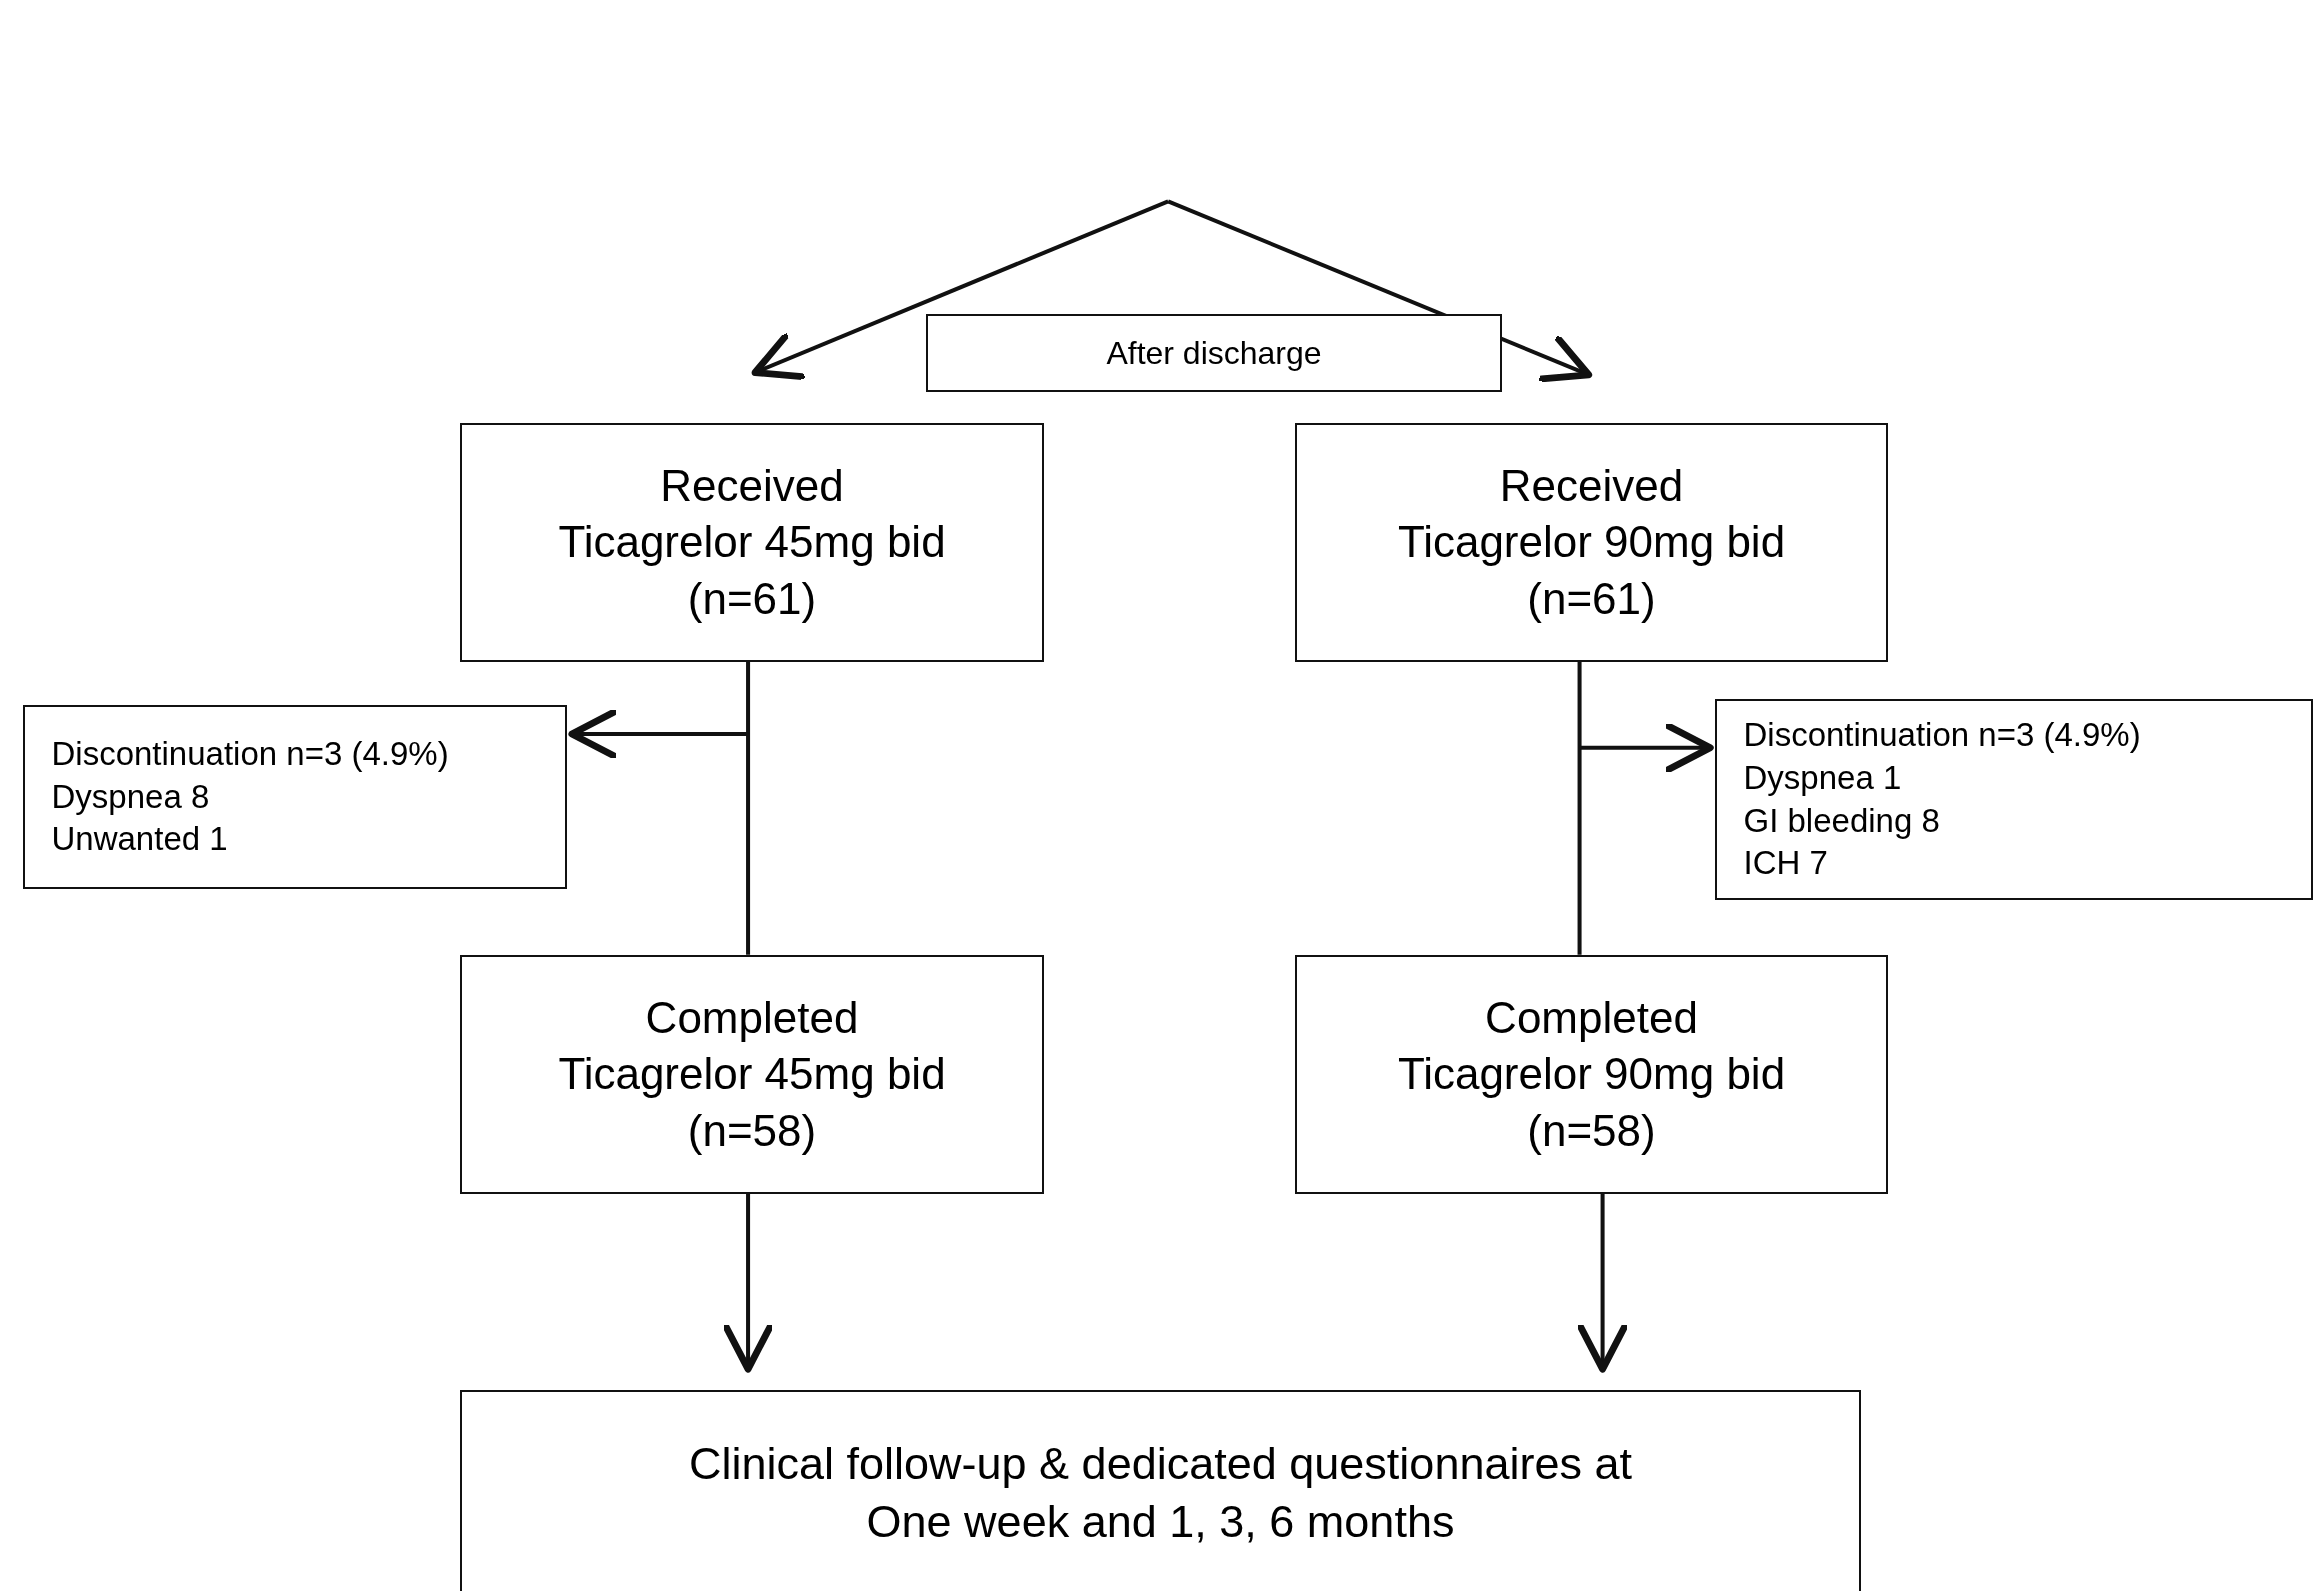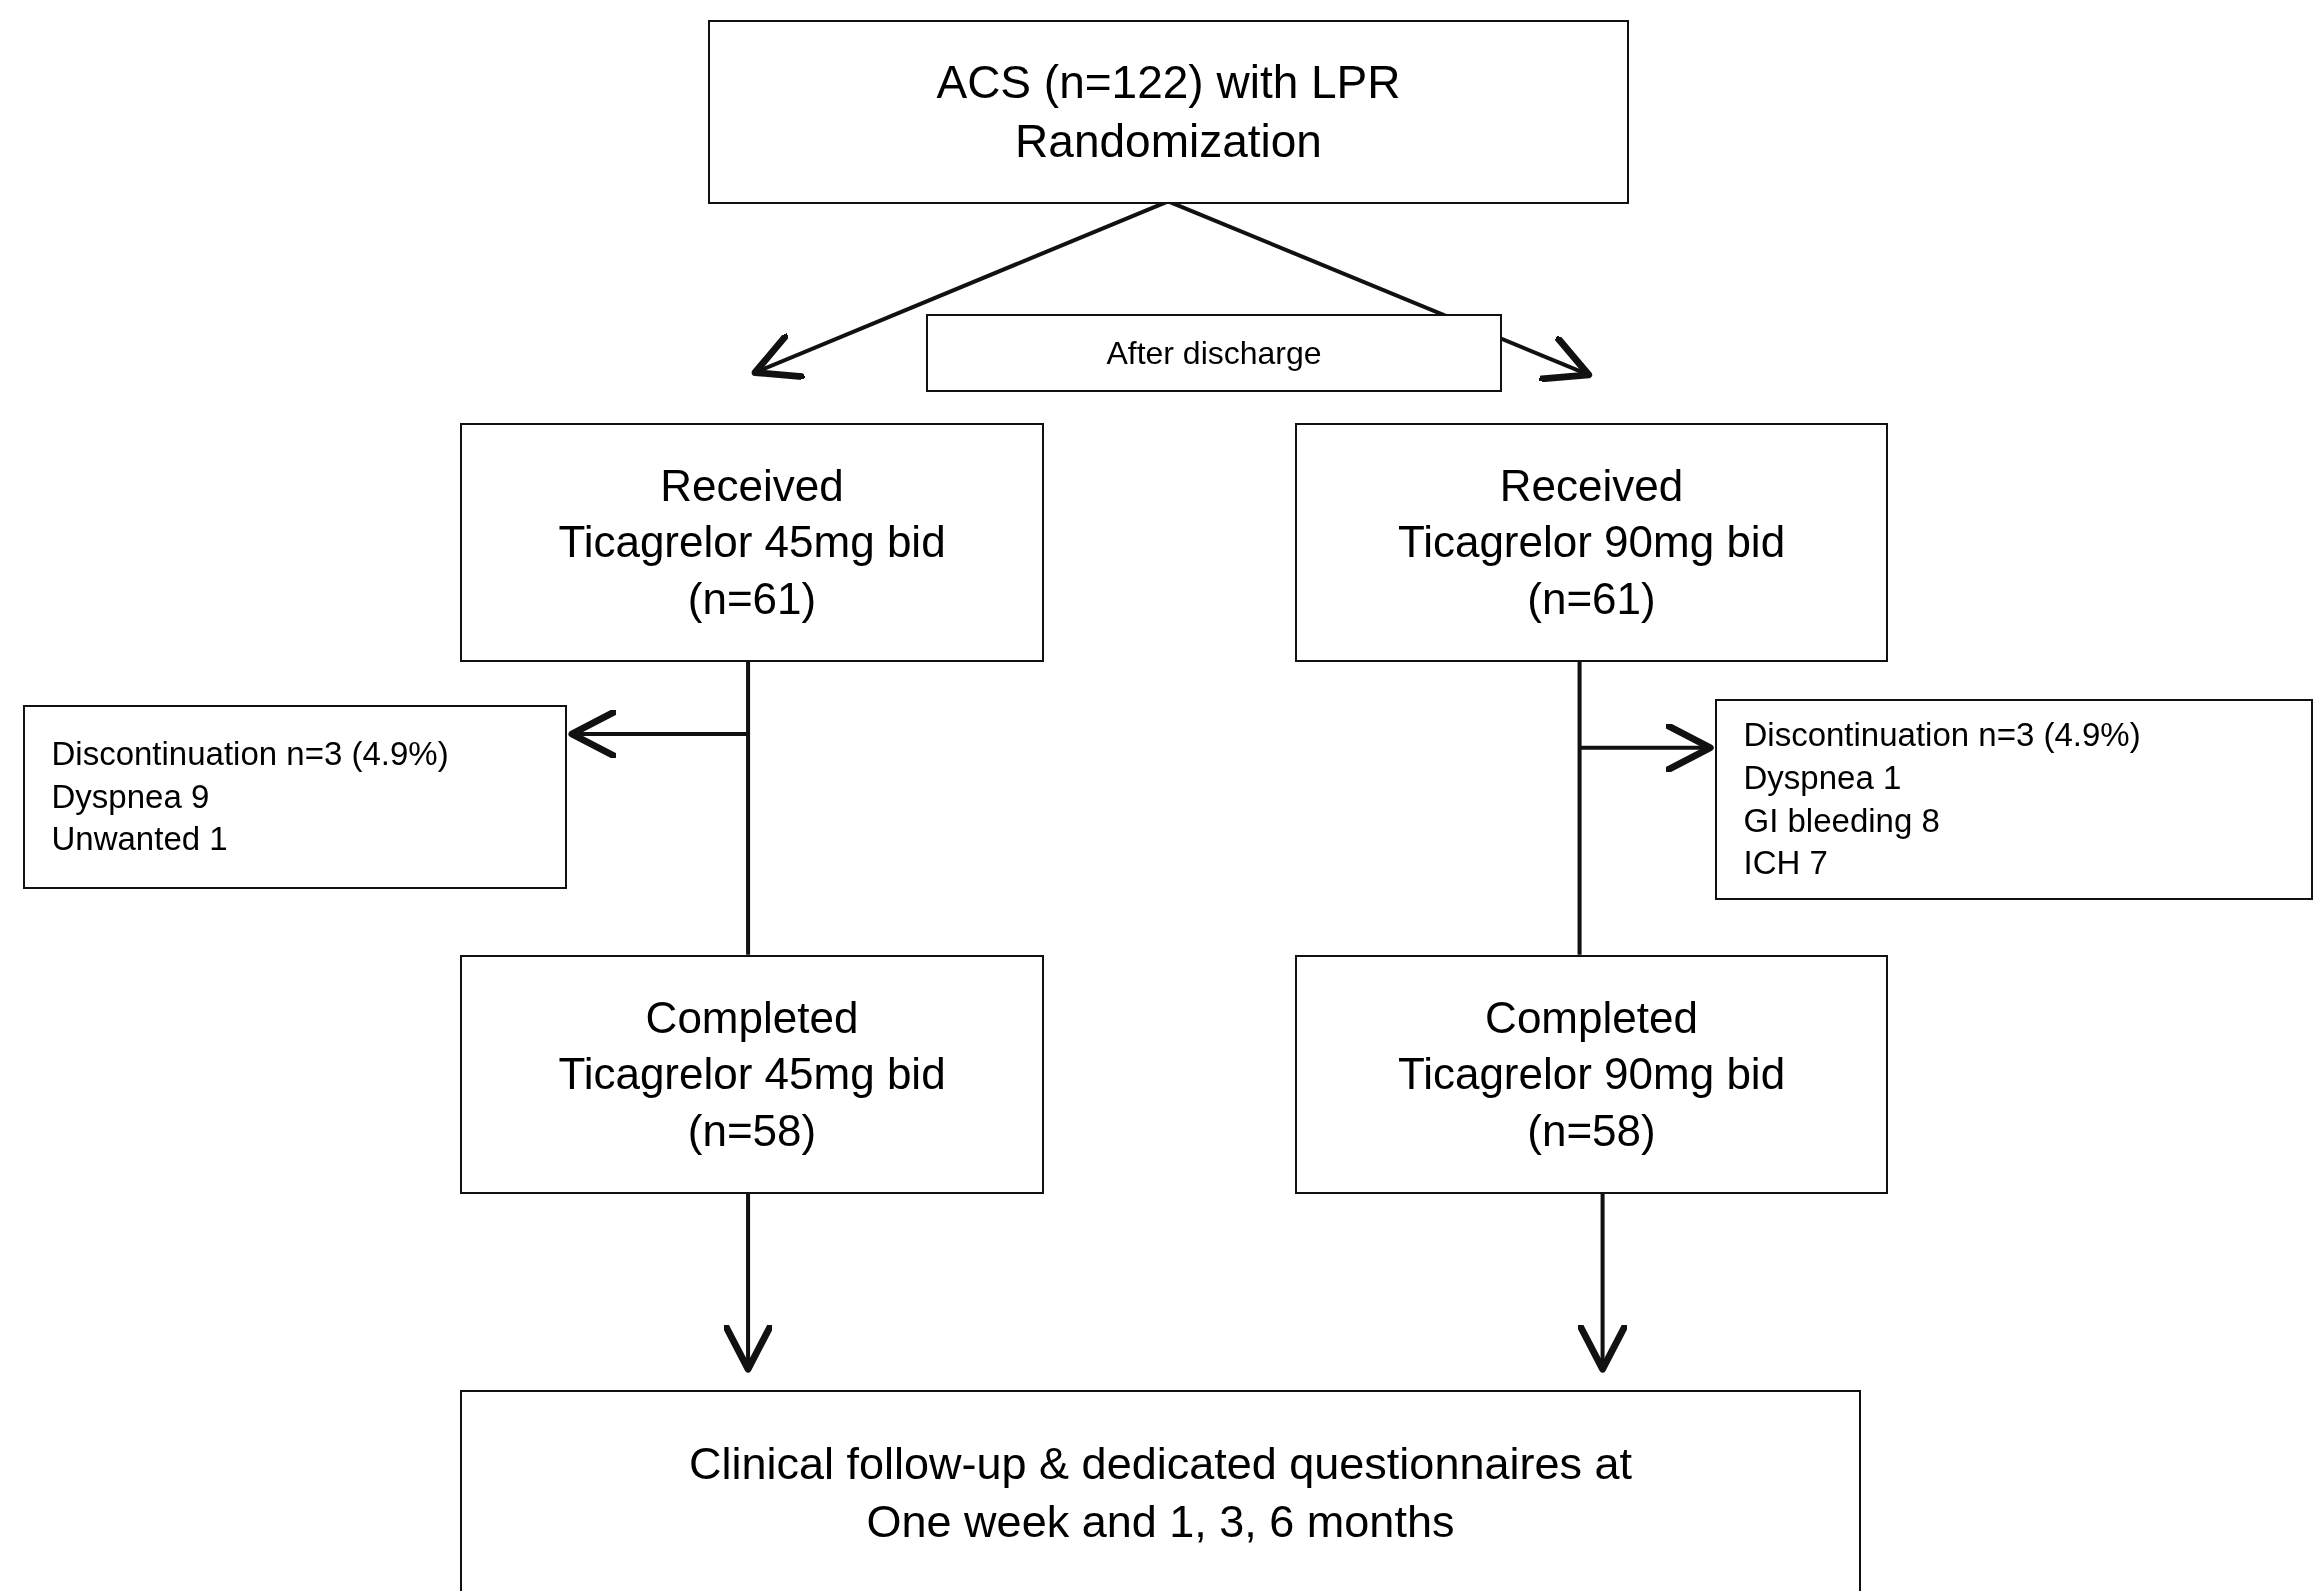--- a/index.html
+++ b/index.html
@@ -106,44 +106,40 @@
     <line x1="1300" y1="1276" x2="998" y2="1276" stroke="#111111" stroke-width="7" marker-end="url(#head-open)"></line>
 
     <line x1="2745" y1="1150" x2="2745" y2="1660" stroke="#111111" stroke-width="7"></line>
 
     <line x1="2745" y1="1300" x2="2968" y2="1300" stroke="#111111" stroke-width="7" marker-end="url(#head-open)"></line>
 
     <line x1="1300" y1="2075" x2="1300" y2="2376" stroke="#111111" stroke-width="7" marker-end="url(#head-open)"></line>
     <line x1="2785" y1="2075" x2="2785" y2="2376" stroke="#111111" stroke-width="7" marker-end="url(#head-open)"></line>
   </svg>
 
-  <div class="node" id="node-randomization">
-    <span class="line">ACS (n=122) with LPR</span>
-    <span class="line">Randomization</span>
-  </div>
 
   <div class="node" id="node-after-discharge">
     <span class="line">After discharge</span>
   </div>
 
   <div class="node" id="node-received-45">
     <span class="line">Received</span>
     <span class="line">Ticagrelor 45mg bid</span>
     <span class="line">(n=61)</span>
   </div>
 
   <div class="node" id="node-received-90">
     <span class="line">Received</span>
     <span class="line">Ticagrelor 90mg bid</span>
     <span class="line">(n=61)</span>
   </div>
 
   <div class="node discontinuation" id="node-discontinuation-left">
     <span class="line">Discontinuation n=3 (4.9%)</span>
-    <span class="line">Dyspnea 9</span>
+    <span class="line">Dyspnea 8</span>
     <span class="line">Unwanted 1</span>
   </div>
 
   <div class="node discontinuation" id="node-discontinuation-right">
     <span class="line">Discontinuation n=3 (4.9%)</span>
     <span class="line">Dyspnea 1</span>
     <span class="line">GI bleeding 8</span>
     <span class="line">ICH 7</span>
   </div>
 

